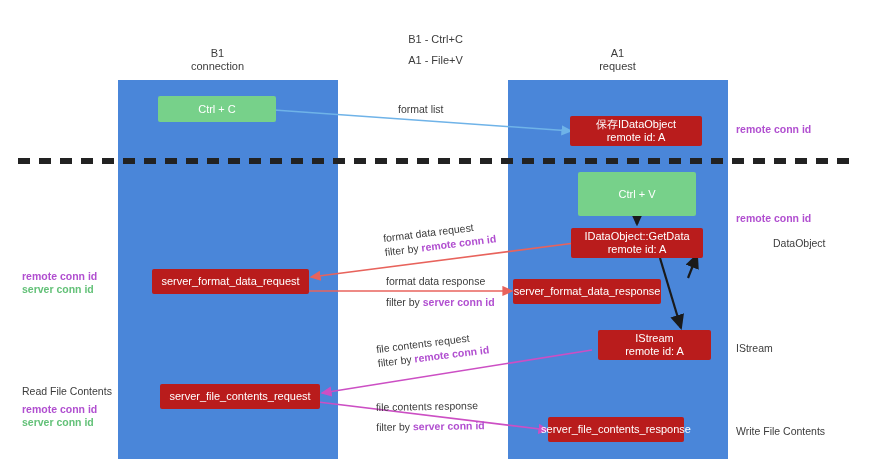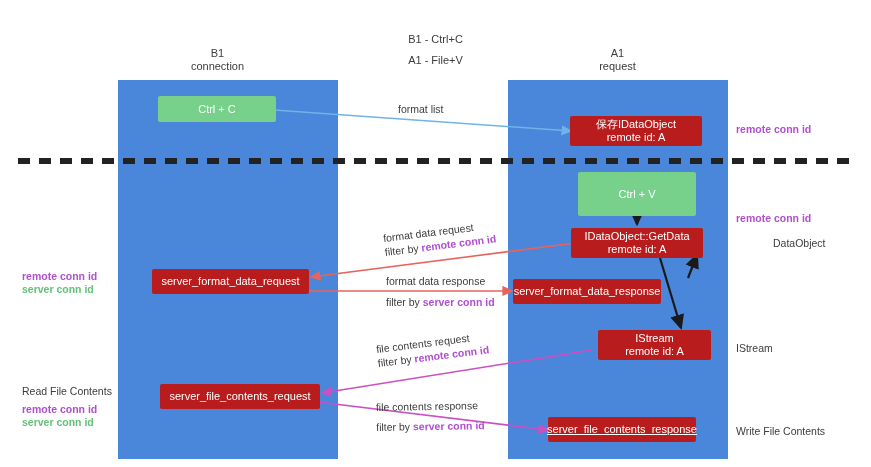--- a/index.html
+++ b/index.html
@@ -122,21 +122,21 @@
   </div>
 
   <div class="box orange" style="left:513px;top:279px;width:148px;height:25px;">
     <div>server_format_data_response</div>
   </div>
 
   <div class="box orange" style="left:152px;top:384px;width:160px;height:25px;margin-left:8px;">
     <div>server_file_contents_request</div>
   </div>
 
-  <div class="box orange" style="left:548px;top:417px;width:148px;height:25px;text-decoration:underline;">
+  <div class="box orange" style="left:548px;top:417px;width:136px;height:25px;">
     <div>server_file_contents_response</div>
   </div>
 
   <div class="lbl" style="left:398px;top:102px;">format list</div>
 
   <div class="lbl rot" style="left:384px;top:231px;transform:rotate(-7deg);">
     <div>format data request</div>
     <div><span>filter by </span><span class="purple">remote conn id</span></div>
   </div>
 

